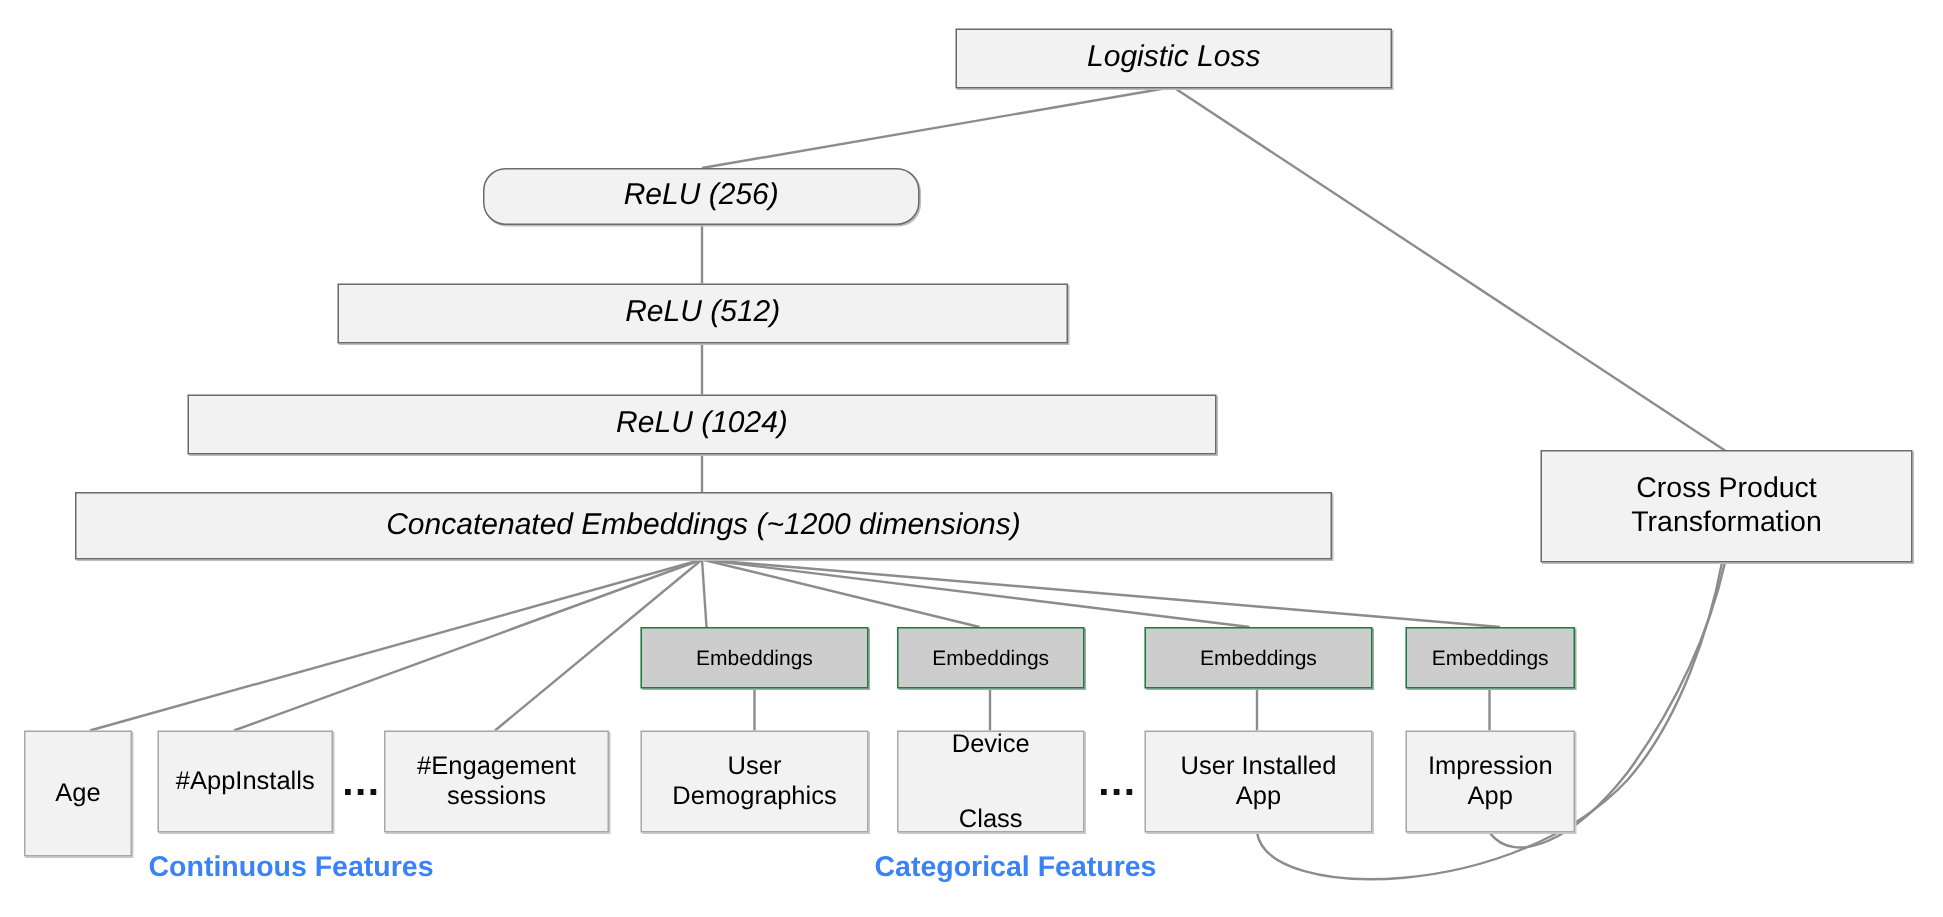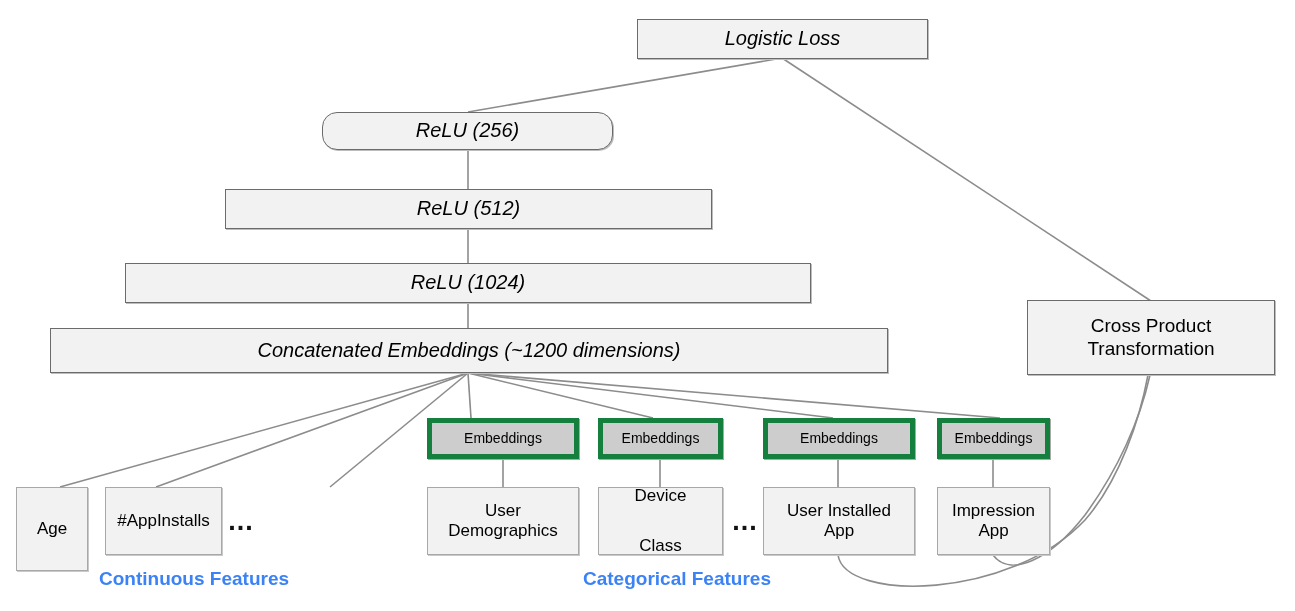--- a/index.html
+++ b/index.html
@@ -39,21 +39,21 @@
     border:1px solid #a8a8a8;
     box-shadow:1px 1px 0 0 #c9c9c9;
   }
   .node.strong{
     border:1px solid #6b6b6b;
     background:#f2f2f2;
     box-shadow:1px 1px 0 0 #bdbdbd;
   }
   .node.emb{
     background:#cdcdcd;
-    border:5px solid #15803d;
+    border:1px solid #15803d;
     box-shadow:1px 1px 0 0 #a9a9a9;
   }
   .t20{font-size:20px;font-style:italic;}
   .t19{font-size:19px;}
   .t17{font-size:17px;}
   .t14{font-size:14px;}
   .ellipsis{
     position:absolute;
     font-size:27px;
     font-weight:700;
@@ -153,20 +153,24 @@
 
   <div class="node light t17" style="left:105px;top:487px;width:117px;height:68px;flex-direction:row;">
     <span>#App</span>
     <span>Installs</span>
   </div>
 
   <div class="ellipsis" style="left:224px;top:505px;width:34px;height:32px;">
     <span>...</span>
   </div>
 
+  <div class="node light t17" style="left:256px;top:487px;width:150px;height:68px;flex-direction:column;">
+    <span>#Engagement</span>
+    <span>sessions</span>
+  </div>
 
   <div class="grouplabel" style="left:99px;top:568px;">
     <span>Continuous Features</span>
   </div>
 
   <div class="node light t17" style="left:427px;top:487px;width:152px;height:68px;flex-direction:column;">
     <span>User</span>
     <span>Demographics</span>
   </div>
 

